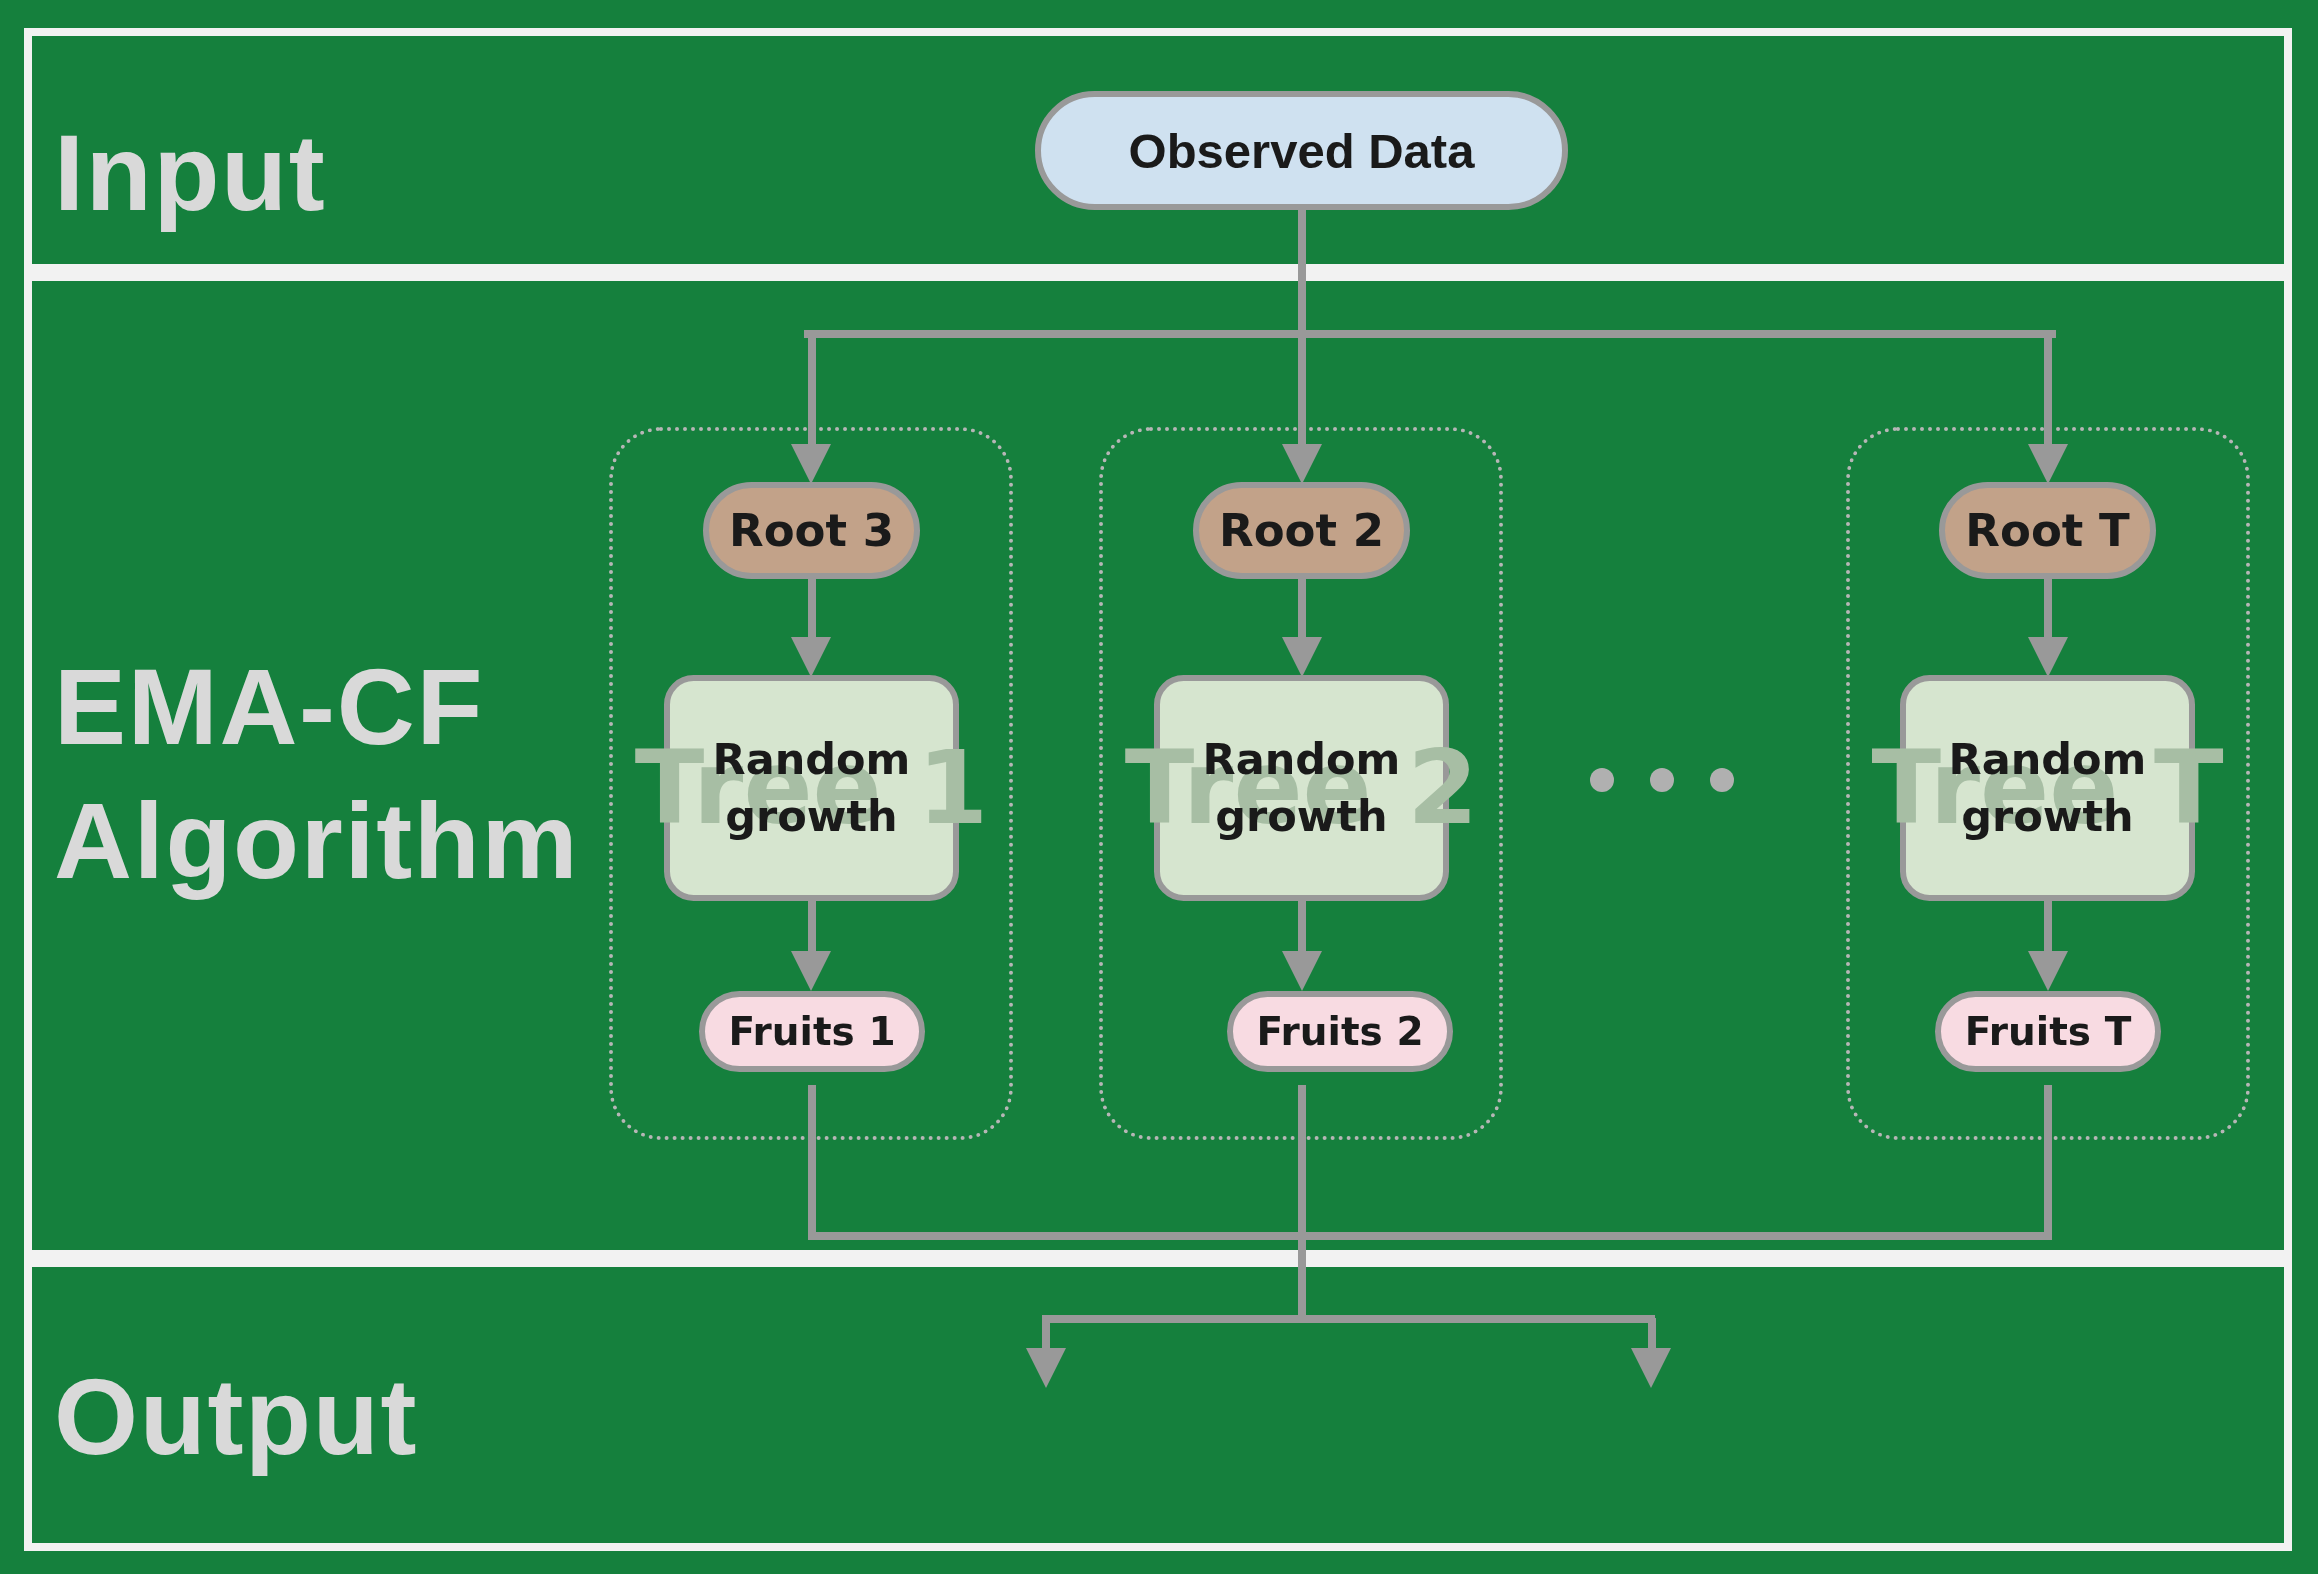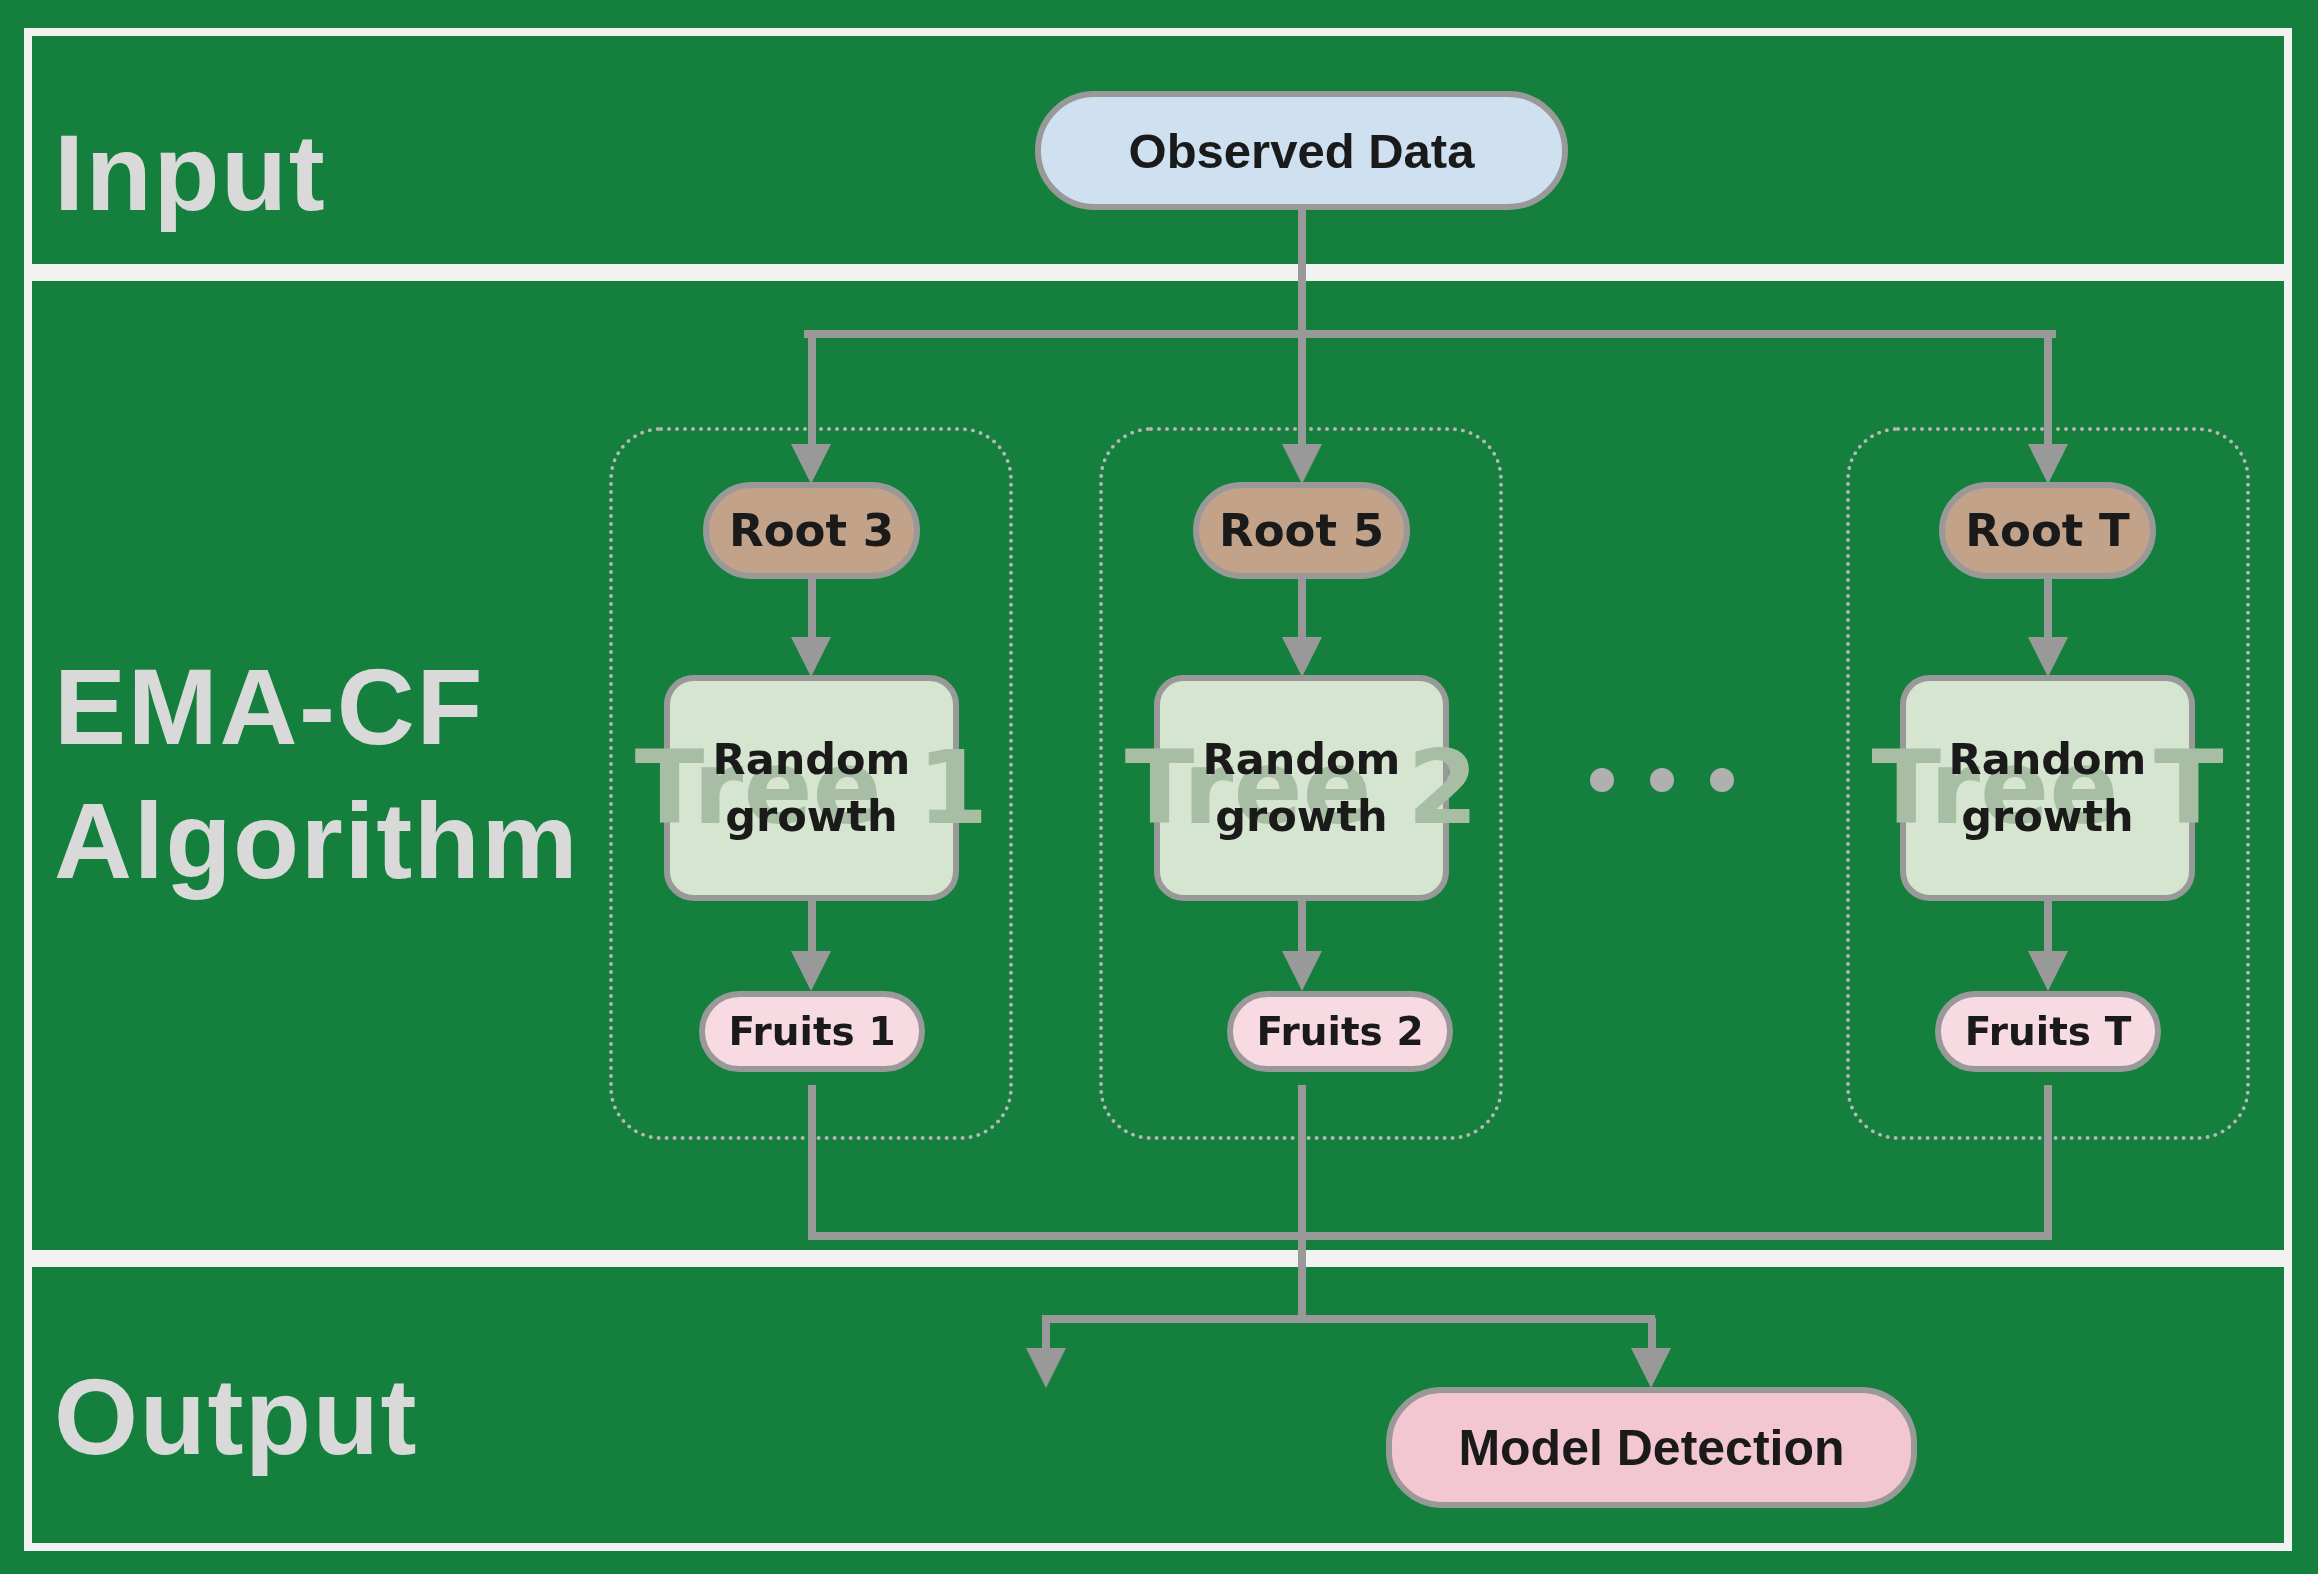--- a/index.html
+++ b/index.html
@@ -115,36 +115,35 @@
 
   <div class="dots">
     <div class="dot"></div>
     <div class="dot"></div>
     <div class="dot"></div>
   </div>
 
   <div class="node observed">Observed Data</div>
 
   <div class="node root r1">Root 3</div>
-  <div class="node root r2">Root 5</div>
+  <div class="node root r2">Root 2</div>
   <div class="node root r3">Root T</div>
 
   <div class="node growth w1">
     <div class="watermark">Tree 1</div>
     <div class="growth-text">Random growth</div>
   </div>
   <div class="node growth w2">
     <div class="watermark">Tree 2</div>
     <div class="growth-text">Random growth</div>
   </div>
   <div class="node growth w3">
     <div class="watermark">Tree T</div>
     <div class="growth-text">Random growth</div>
   </div>
 
   <div class="node fruits f1">Fruits 1</div>
   <div class="node fruits f2">Fruits 2</div>
   <div class="node fruits f3">Fruits T</div>
 
-  <div class="node out-pill model">Model Detection</div>
 
 </div>
 
 
 </body></html>

